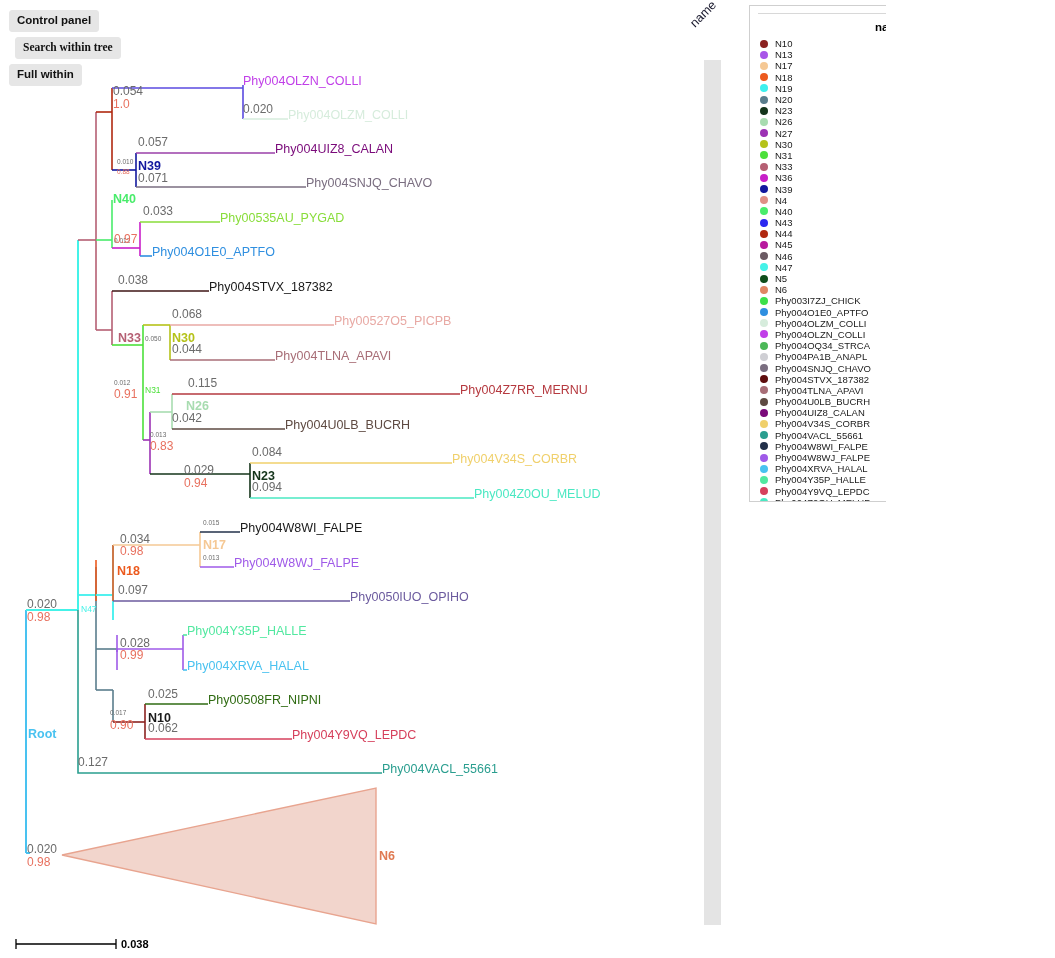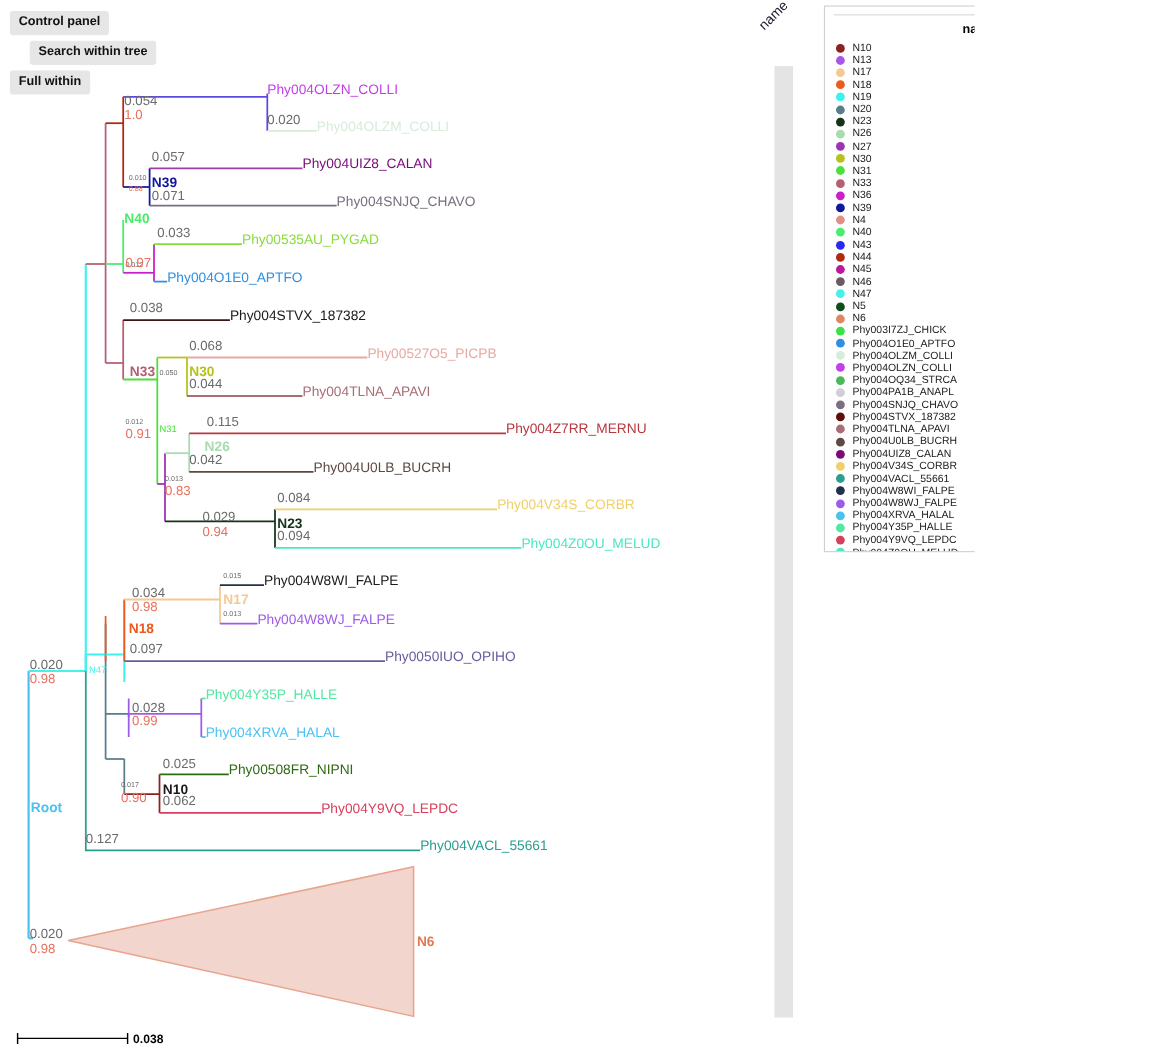--- a/index.html
+++ b/index.html
@@ -127,21 +127,21 @@
     position: absolute; left: 8px; top: 7px;
     width: 270px; height: 1px; background: #d8d8d8;
   }
 </style>
 </head>
 <body>
 
 <div id="root">
 
   <button class="ctrl-btn" style="left:9px; top:10px;">Control panel</button>
-  <button class="ctrl-btn" style="left:27px; top:37px;">Search within tree</button>
+  <button class="ctrl-btn" style="left:15px; top:37px;font-family:Liberation Serif, serif;">Search within tree</button>
   <button class="ctrl-btn" style="left:9px; top:64px;">Full within</button>
 
   <div id="name-caption">name</div>
   <div id="tree-scroll-track"></div>
 
   <svg id="tree-svg" width="700" height="958">
     <g id="tree-branches">
 
       <path d="M26,610 L26,853" stroke="#49c2f0" stroke-width="2" fill="none"></path>
 

